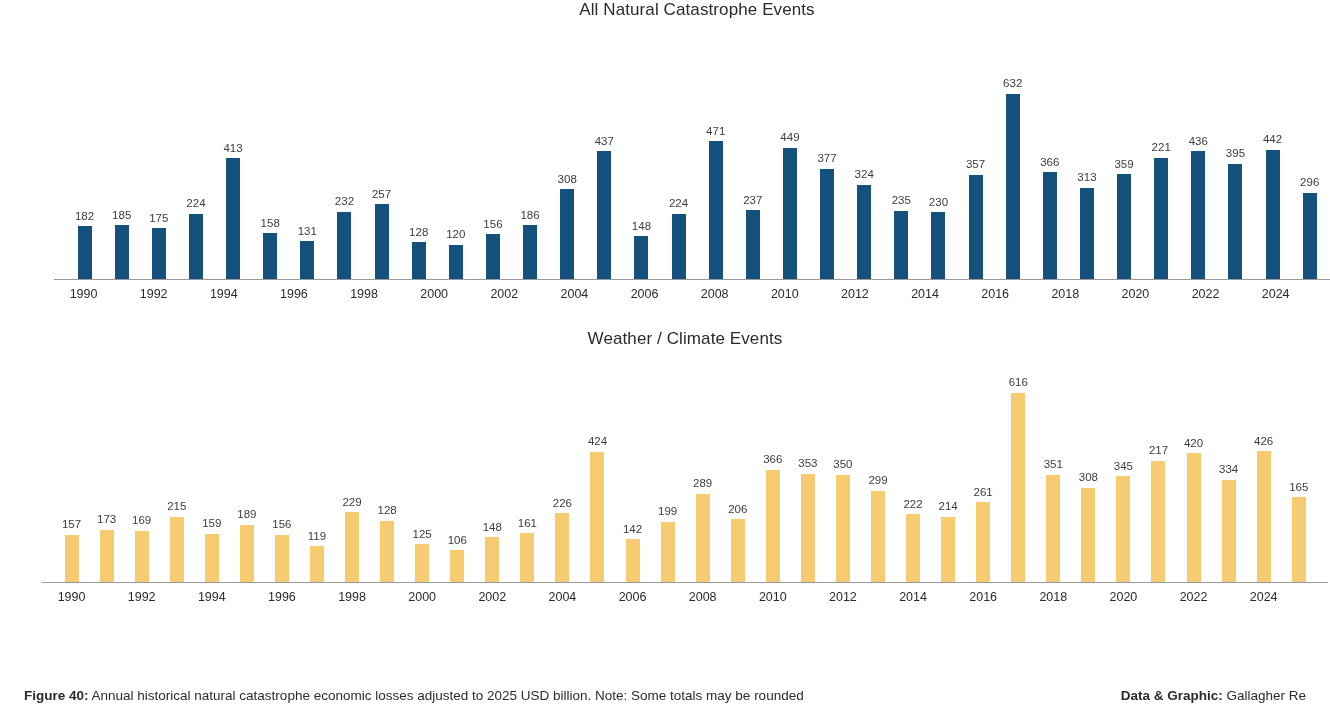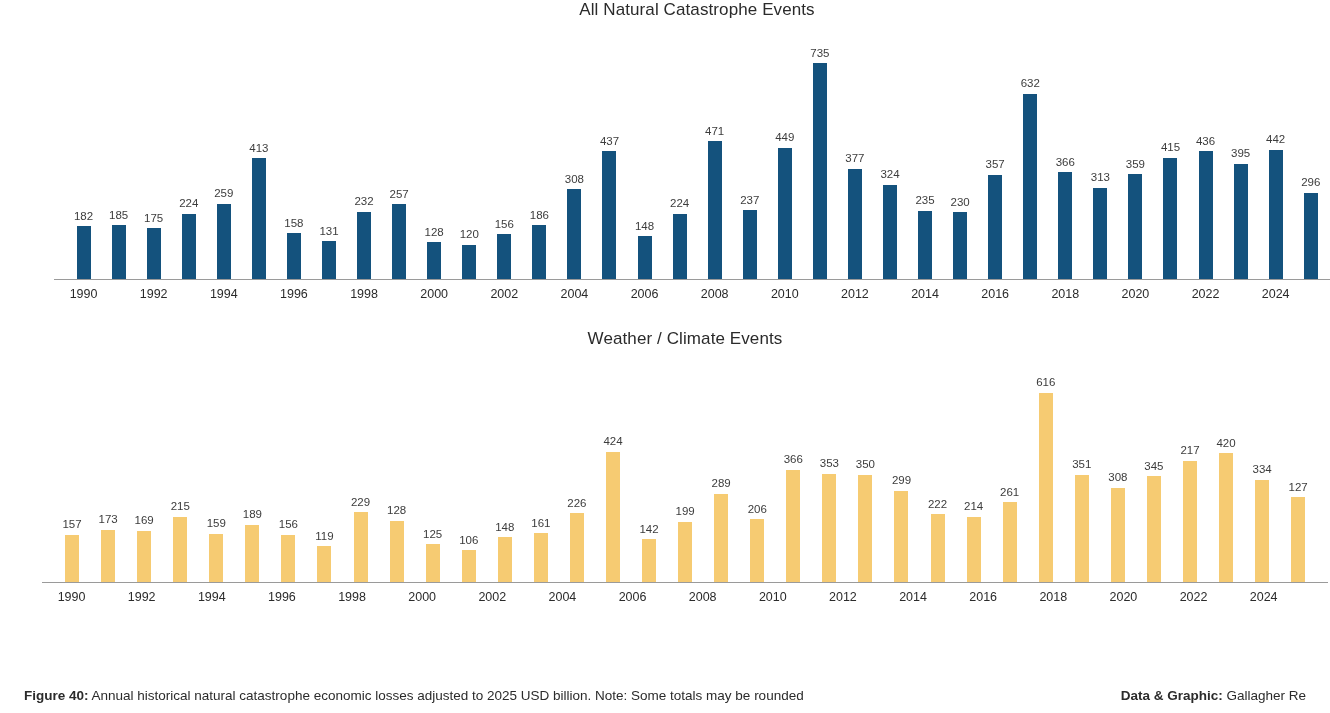--- a/index.html
+++ b/index.html
@@ -126,24 +126,20 @@
           </div>
           <div class="bar-wrap">
             <div class="bar-value">175</div>
             <div class="bar" style="height: 51.6px; background: rgb(20, 82, 125);"></div>
           </div>
           <div class="bar-wrap">
             <div class="bar-value">224</div>
             <div class="bar" style="height: 66.1px; background: rgb(20, 82, 125);"></div>
           </div>
           <div class="bar-wrap">
-            <div class="bar-value">259</div>
-            <div class="bar" style="height: 76.4px; background: rgb(20, 82, 125);"></div>
-          </div>
-          <div class="bar-wrap">
             <div class="bar-value">413</div>
             <div class="bar" style="height: 121.8px; background: rgb(20, 82, 125);"></div>
           </div>
           <div class="bar-wrap">
             <div class="bar-value">158</div>
             <div class="bar" style="height: 46.6px; background: rgb(20, 82, 125);"></div>
           </div>
           <div class="bar-wrap">
             <div class="bar-value">131</div>
             <div class="bar" style="height: 38.6px; background: rgb(20, 82, 125);"></div>
@@ -194,24 +190,20 @@
           </div>
           <div class="bar-wrap">
             <div class="bar-value">237</div>
             <div class="bar" style="height: 69.9px; background: rgb(20, 82, 125);"></div>
           </div>
           <div class="bar-wrap">
             <div class="bar-value">449</div>
             <div class="bar" style="height: 132.4px; background: rgb(20, 82, 125);"></div>
           </div>
           <div class="bar-wrap">
-            <div class="bar-value">735</div>
-            <div class="bar" style="height: 216.7px; background: rgb(20, 82, 125);"></div>
-          </div>
-          <div class="bar-wrap">
             <div class="bar-value">377</div>
             <div class="bar" style="height: 111.2px; background: rgb(20, 82, 125);"></div>
           </div>
           <div class="bar-wrap">
             <div class="bar-value">324</div>
             <div class="bar" style="height: 95.5px; background: rgb(20, 82, 125);"></div>
           </div>
           <div class="bar-wrap">
             <div class="bar-value">235</div>
             <div class="bar" style="height: 69.3px; background: rgb(20, 82, 125);"></div>
@@ -234,21 +226,21 @@
           </div>
           <div class="bar-wrap">
             <div class="bar-value">313</div>
             <div class="bar" style="height: 92.3px; background: rgb(20, 82, 125);"></div>
           </div>
           <div class="bar-wrap">
             <div class="bar-value">359</div>
             <div class="bar" style="height: 105.9px; background: rgb(20, 82, 125);"></div>
           </div>
           <div class="bar-wrap">
-            <div class="bar-value">415</div>
+            <div class="bar-value">221</div>
             <div class="bar" style="height: 122.4px; background: rgb(20, 82, 125);"></div>
           </div>
           <div class="bar-wrap">
             <div class="bar-value">436</div>
             <div class="bar" style="height: 128.6px; background: rgb(20, 82, 125);"></div>
           </div>
           <div class="bar-wrap">
             <div class="bar-value">395</div>
             <div class="bar" style="height: 116.5px; background: rgb(20, 82, 125);"></div>
           </div>
@@ -437,21 +429,25 @@
           </div>
           <div class="bar-wrap">
             <div class="bar-value">420</div>
             <div class="bar" style="height: 129.8px; background: rgb(246, 203, 114);"></div>
           </div>
           <div class="bar-wrap">
             <div class="bar-value">334</div>
             <div class="bar" style="height: 103.2px; background: rgb(246, 203, 114);"></div>
           </div>
           <div class="bar-wrap">
-            <div class="bar-value">127</div>
+            <div class="bar-value">426</div>
+            <div class="bar" style="height: 131.7px; background: rgb(246, 203, 114);"></div>
+          </div>
+          <div class="bar-wrap">
+            <div class="bar-value">165</div>
             <div class="bar" style="height: 85.6px; background: rgb(246, 203, 114);"></div>
           </div>
         </div>
       <div class="axis-line"></div>
     </div>
     <div class="tick-labels" id="ticks1" style="width:1286px;margin-left:22px;">
         <div class="tick">1990</div>
         <div class="tick hidden">1991</div>
         <div class="tick">1992</div>
         <div class="tick hidden">1993</div>

